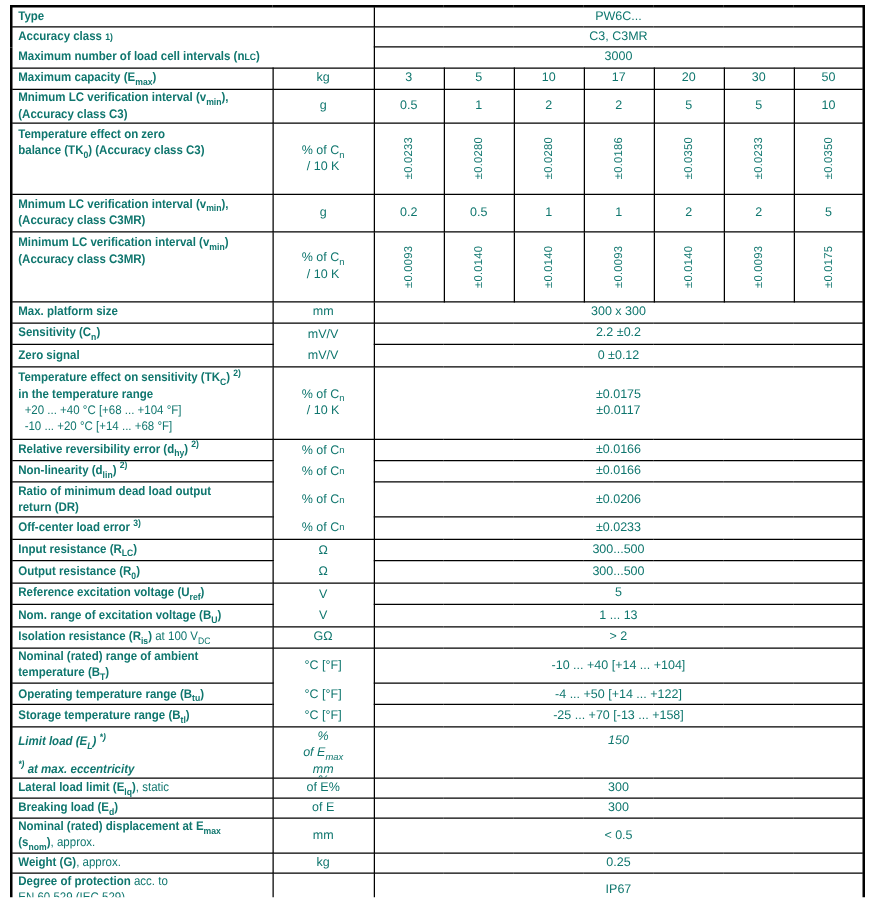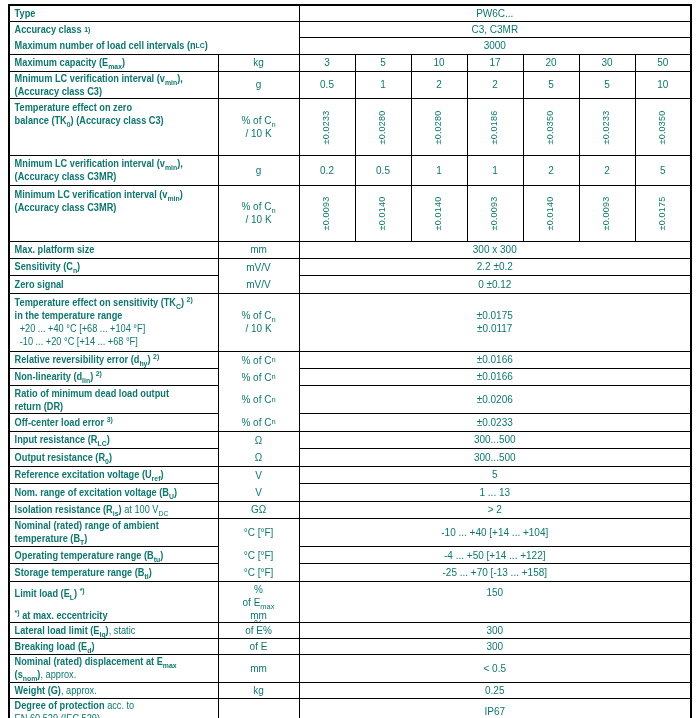--- a/index.html
+++ b/index.html
@@ -26,21 +26,21 @@
   .gap15{line-height:15px;}
   .us{display:flex;align-items:center;justify-content:center;}.h17{height:17px;}.h28{height:28px;}
   .l16{height:16px;display:flex;align-items:center;padding-left:5px;
        font-weight:bold;font-size:10px;white-space:pre;transform:scaleX(.92);transform-origin:0 50%;}
 
   
   .rot{display:inline-block;transform:rotate(-90deg);white-space:nowrap;
        font-size:9px;letter-spacing:.2px;}
 
   
-  td.rel{position:relative;}
+  td.rel{position:relative;font-style:italic;}
   .abs{position:absolute;left:0;width:100%;text-align:center;font-size:10px;line-height:12px;}
   .absl{position:absolute;left:0;width:100%;}
 </style>
 </head>
 <body>
 
 <div class="page">
 <table class="spec">
 <colgroup>
   <col style="width:209px">

